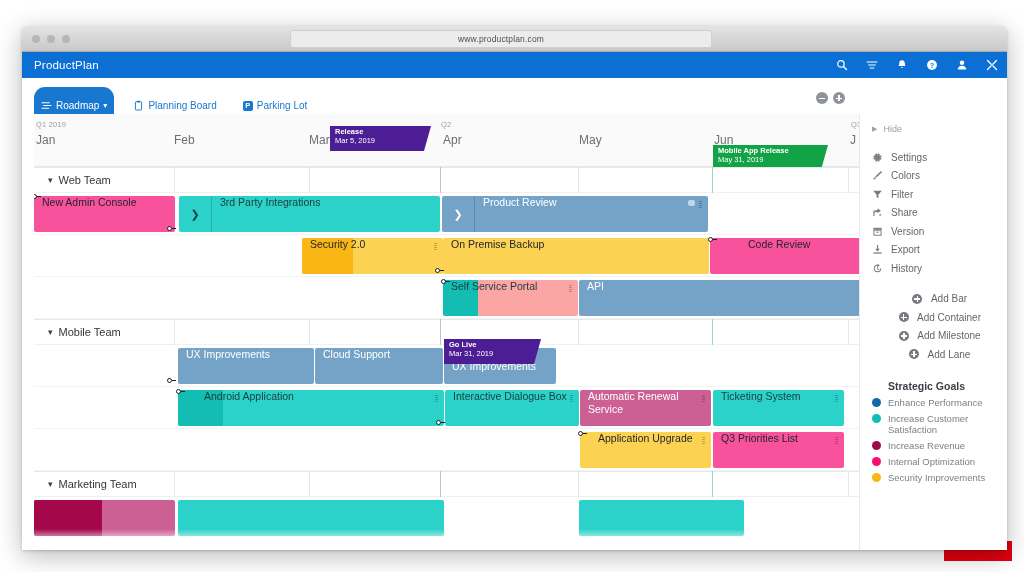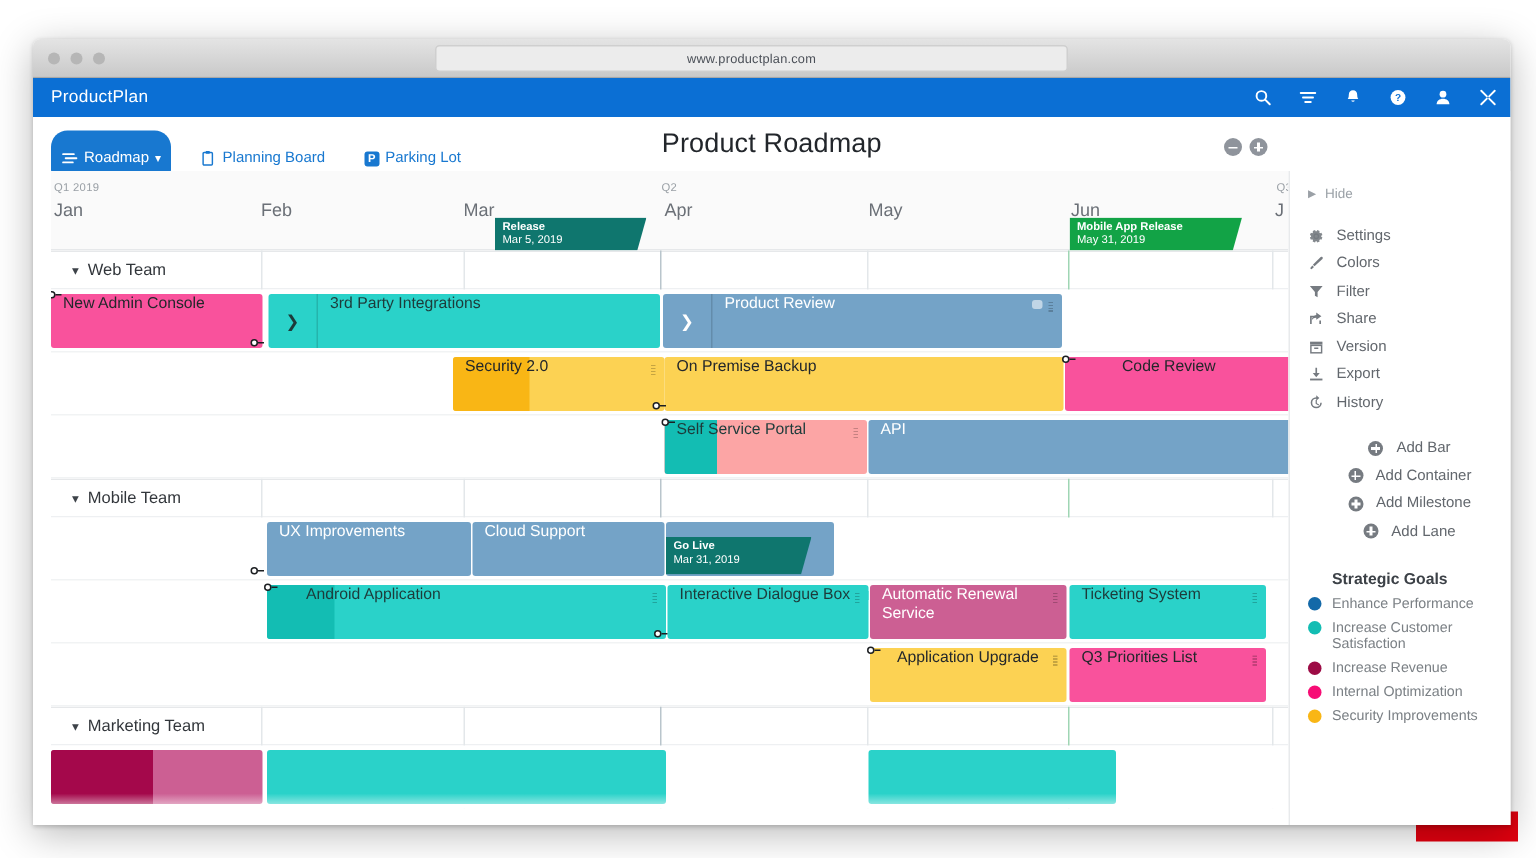--- a/index.html
+++ b/index.html
@@ -86,21 +86,21 @@
   .gridlines .gl{position:absolute;top:0;bottom:0;width:1px;background:#e3e7ea;}
   .gridlines .gl.strong{background:#b9c5cc;}
   .gridlines .gl.green{background:#9fd6b4;}
 
   .milestone{
     position:absolute;height:21px;padding:2px 10px 2px 5px;color:#fff;
     font-size:7.5px;line-height:8.5px;font-weight:bold;
     clip-path:polygon(0 0,100% 0,calc(100% - 7px) 100%,0 100%);
   }
   .milestone .m2{font-weight:normal;}
-  .ms-blue{background:#0f766e;margin-top:19px;}
+  .ms-blue{background:#4c1d95;}
   .ms-green{background:#12a346;}
 
   .lanes{position:relative;background:#fff;}
   .lane-head{
     height:24px;border-top:1px solid #e6e8ea;border-bottom:1px solid #eef0f2;
     display:flex;align-items:center;padding-left:14px;font-size:11px;color:#32363b;
     background:#fff;
   }
   .lane-head .chev{margin-right:6px;color:#3d4349;font-size:9px;}
   .lane-body{position:relative;background:#fff;}
@@ -248,21 +248,20 @@
                 </svg>
             </span>
             <span>Planning Board</span>
           </div>
           <div class="tab">
             <span class="badge">P</span>
             <span>Parking Lot</span>
           </div>
         </div>
 
-        <div class="page-title">Product Roadmap</div>
 
         <div class="zoomctl">
           <span class="zb"></span>
           <span class="zb plus"></span>
         </div>
       </div>
 
       <div class="canvas">
 
         <div class="timehdr">

